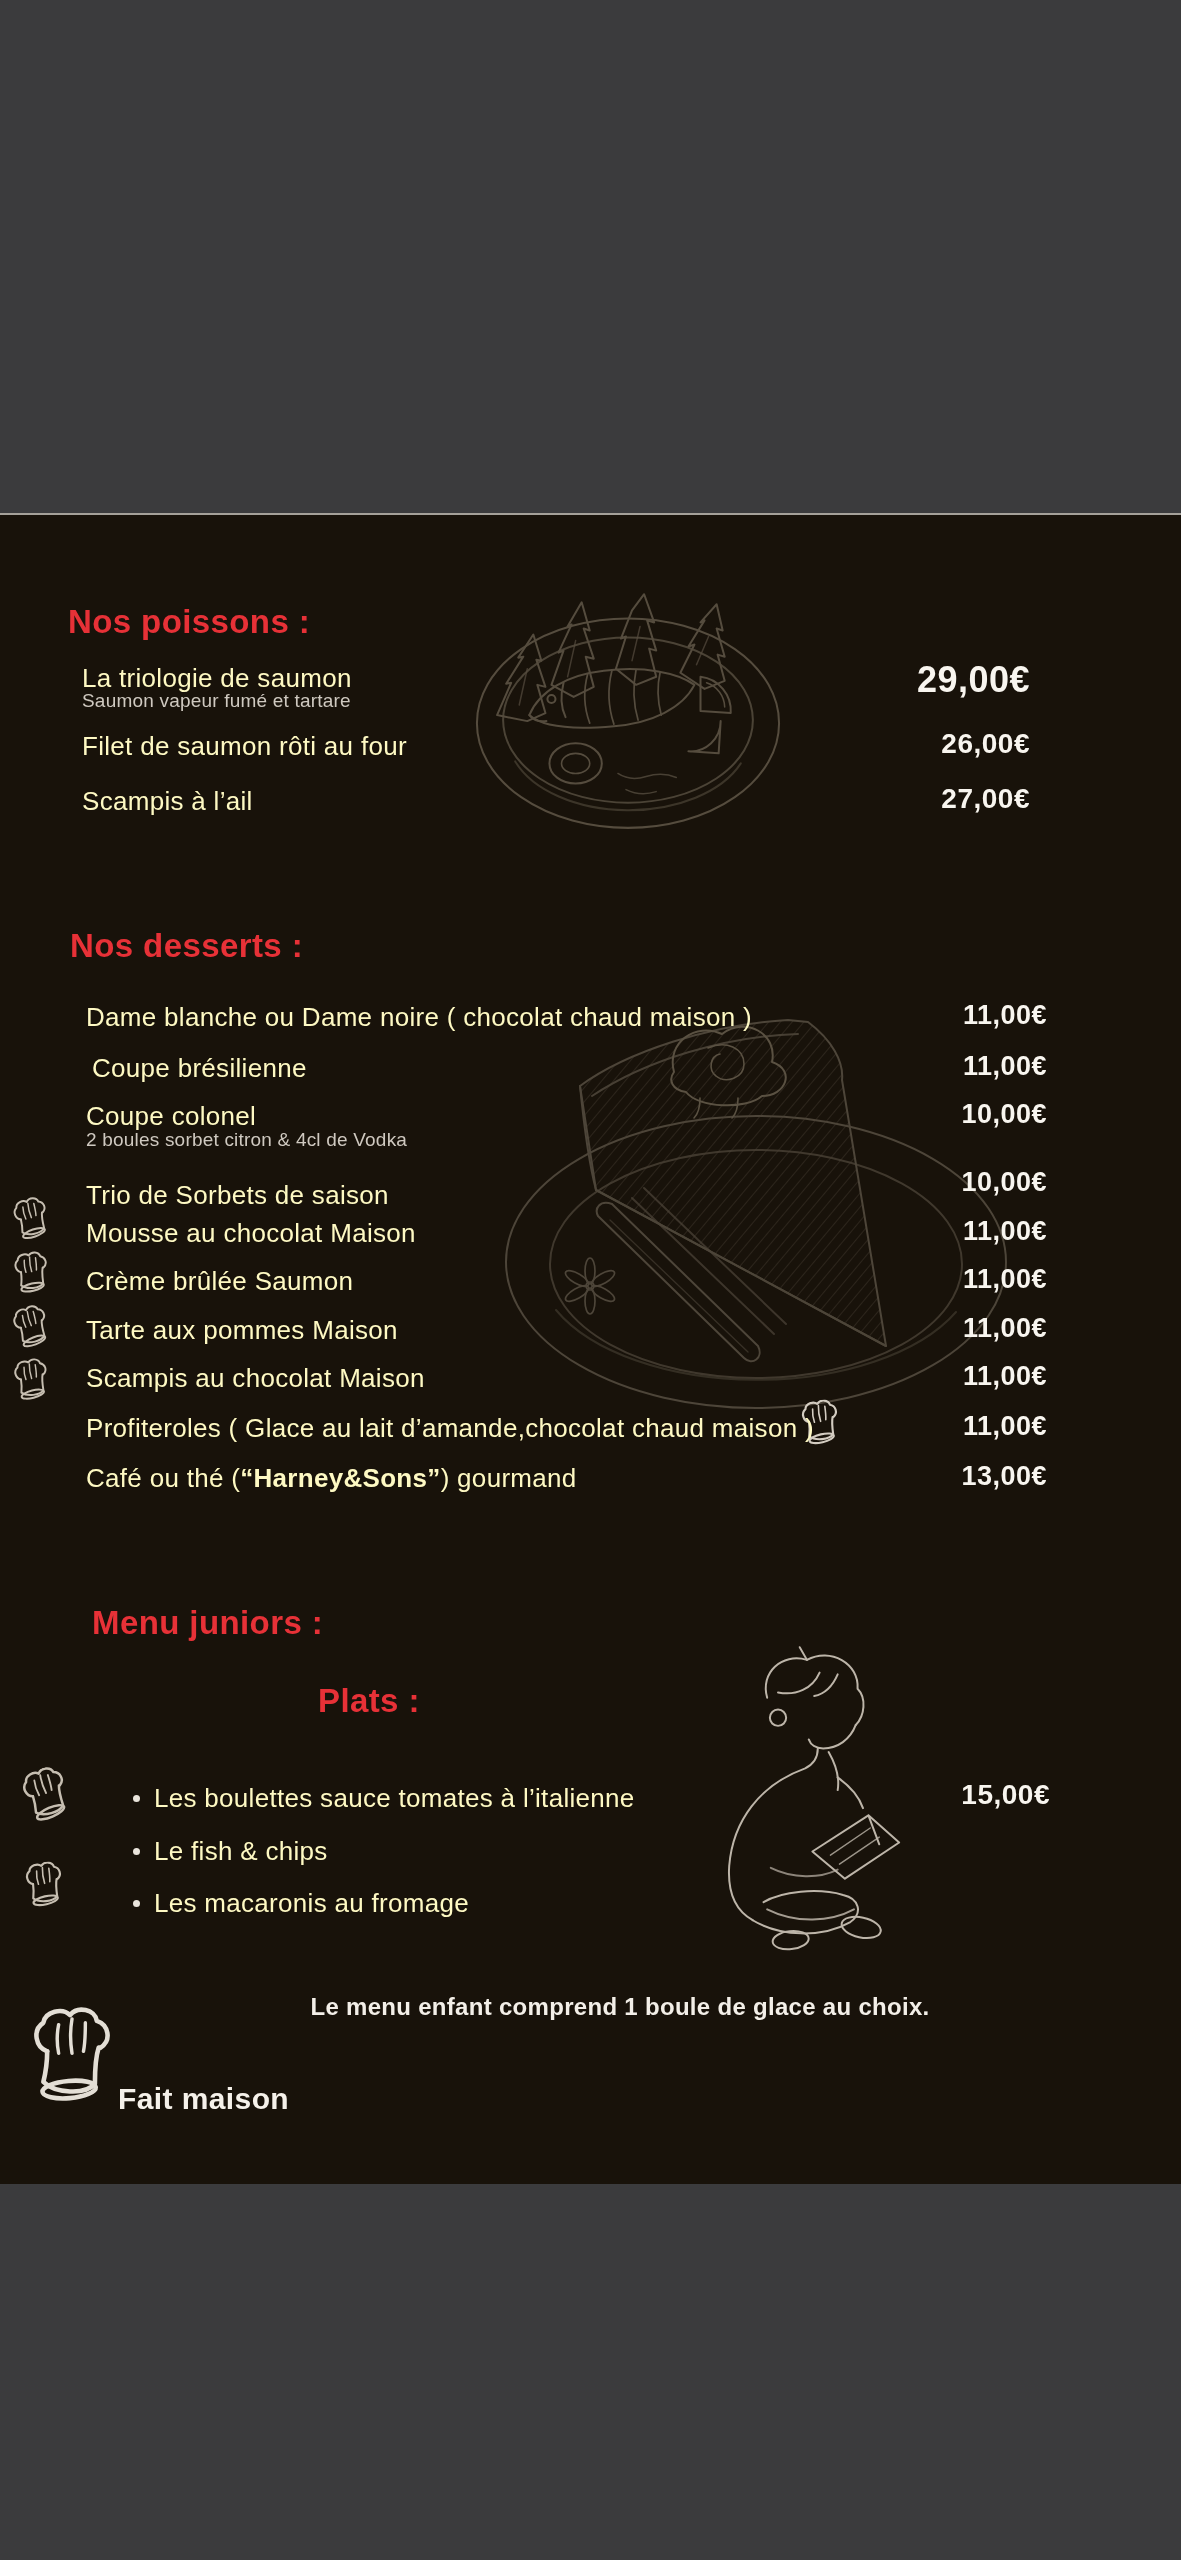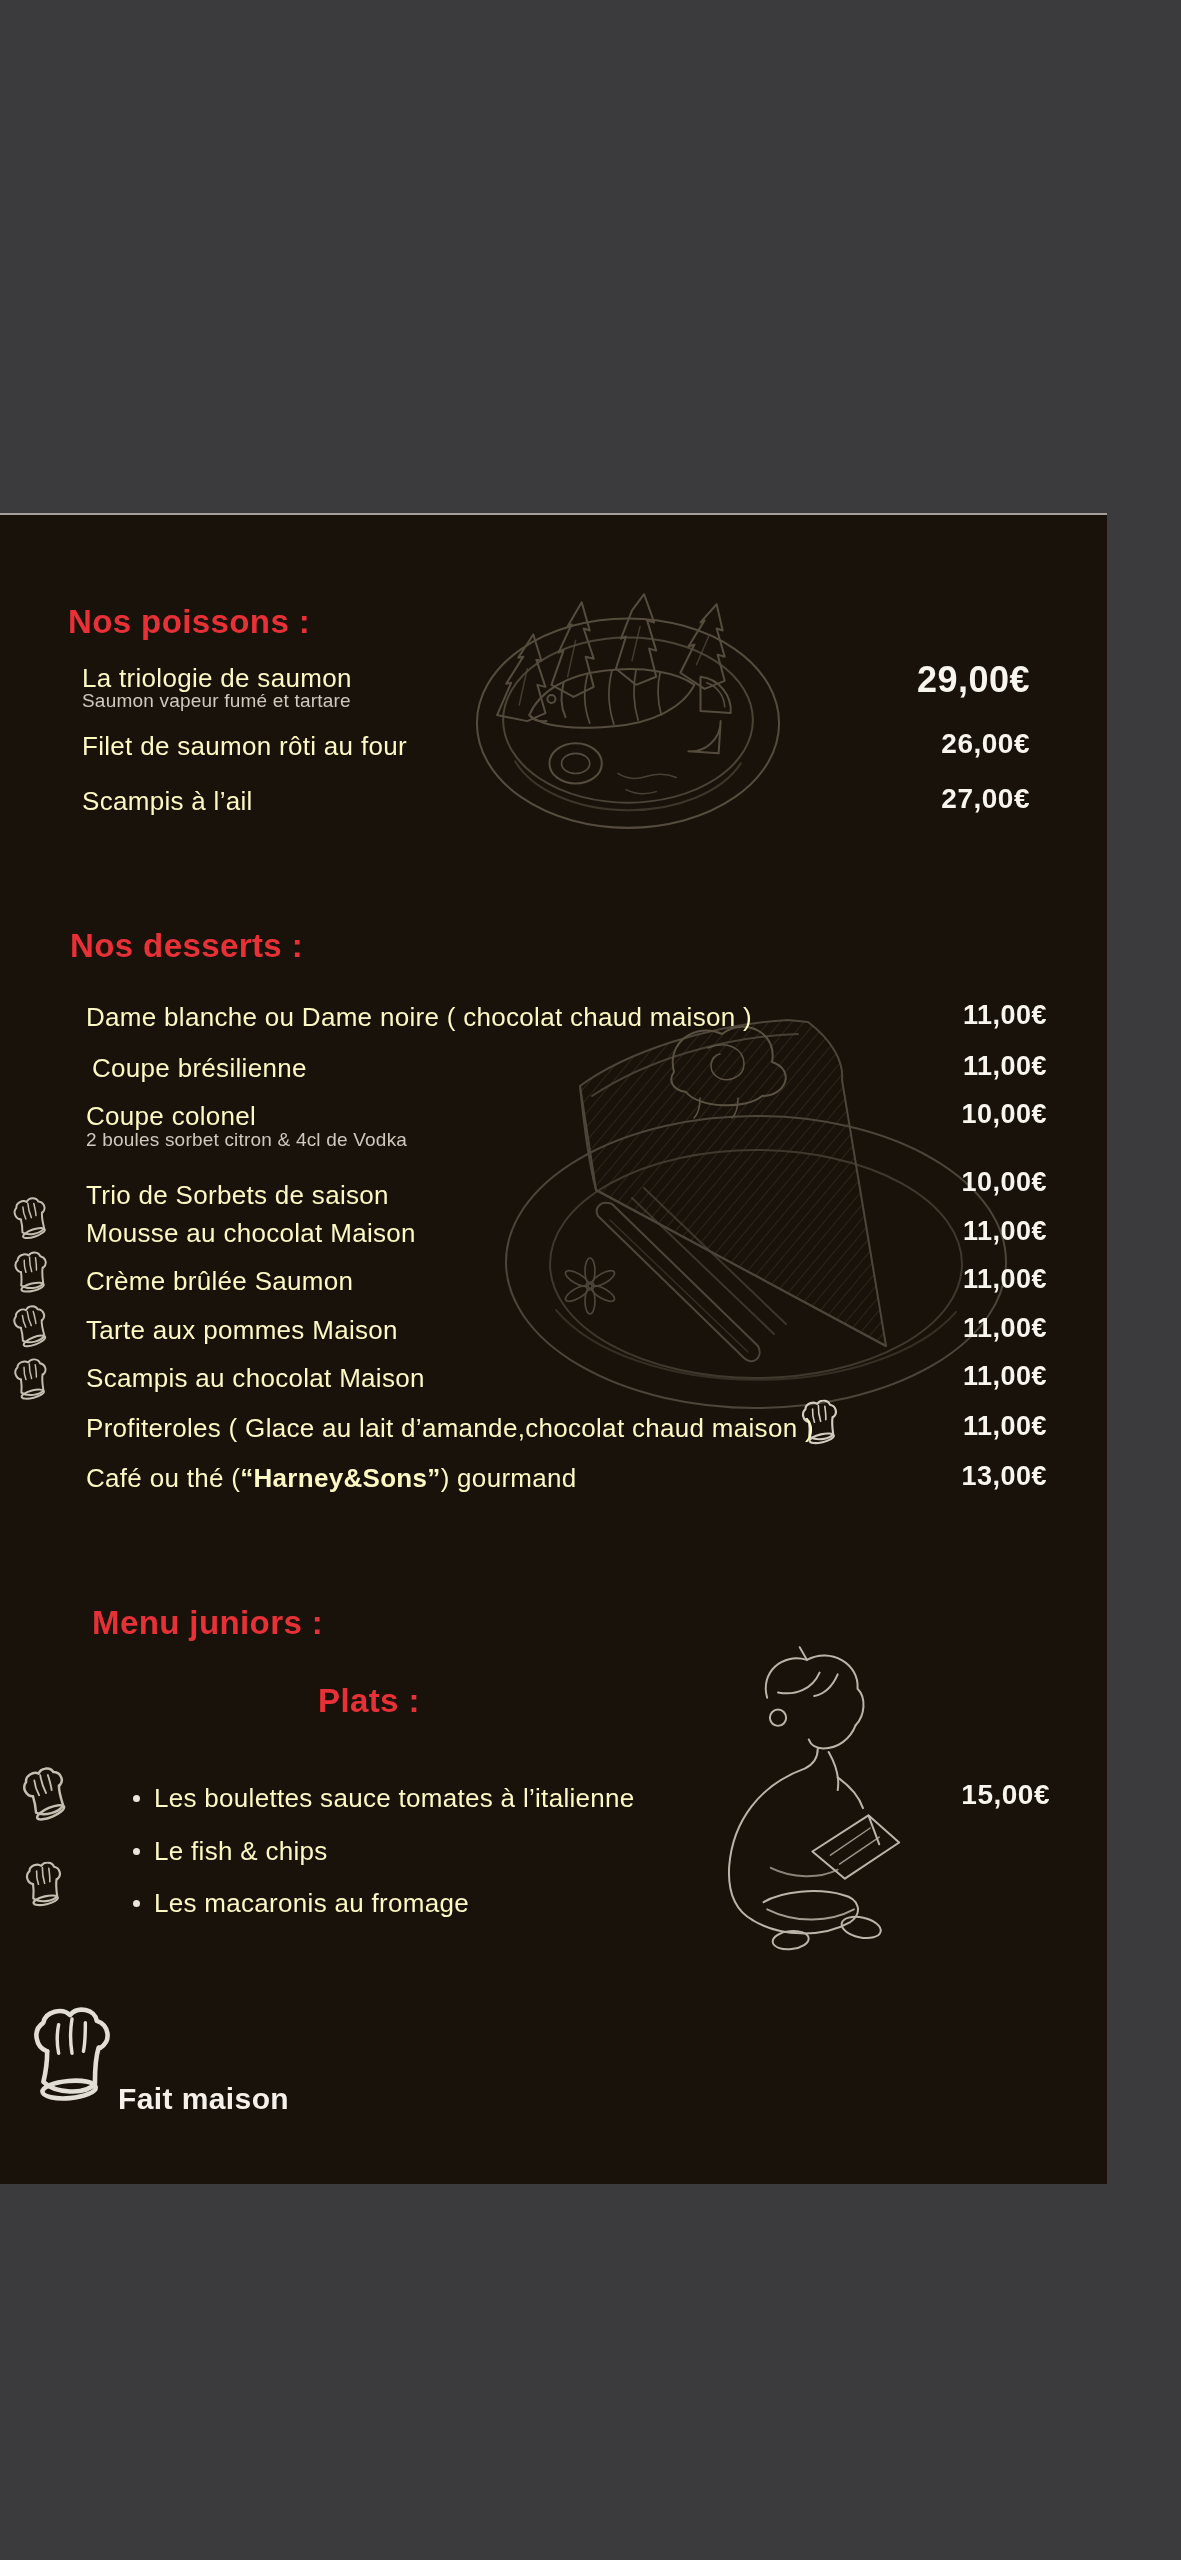--- a/index.html
+++ b/index.html
@@ -1,17 +1,17 @@
 <!DOCTYPE html>
 <html><head>
 <meta charset="utf-8">
 <style>
   html,body{margin:0;padding:0;background:#3b3b3d;}
-  .page{position:relative;width:1067px;height:2560px;background:#3b3b3d;overflow:hidden;
-        font-family:"Liberation Sans", sans-serif;padding-left:40px; }
+  .page{position:relative;width:1181px;height:2560px;background:#3b3b3d;overflow:hidden;
+        font-family:"Liberation Sans", sans-serif; }
   .panel{position:absolute;left:0;top:513px;width:1181px;height:1669px;background:#18120a;
          border-top:2px solid #a5a19a;}
   .abs{position:absolute;}
   .h-red{color:#e73137;font-weight:700;font-size:33px;letter-spacing:.4px;white-space:nowrap;}
   .item-name{color:#fef9c3;font-size:26px;letter-spacing:.3px;white-space:nowrap;}
   .item-note{color:#cfc9c0;font-size:19px;letter-spacing:.2px;white-space:nowrap;}
   .price{color:#f8f5ef;font-size:27px;font-weight:700;letter-spacing:.5px;white-space:nowrap;}
   .bold{font-weight:700;}
   .bullet-dot{position:absolute;width:7px;height:7px;border-radius:50%;background:#e9e4dc;}
   .note-line{color:#f3efe8;font-weight:700;font-size:24px;letter-spacing:.3px;text-align:center;white-space:nowrap;}
@@ -216,20 +216,21 @@
     </div>
     <div class="abs" style="left:0;right:0;top:1321px;">
       <span class="bullet-dot" style="left:133px;top:12px;"></span>
       <span class="abs item-name" style="left:154px;top:0;">Le fish &amp; chips</span>
     </div>
     <div class="abs" style="left:0;right:0;top:1373px;">
       <span class="bullet-dot" style="left:133px;top:12px;"></span>
       <span class="abs item-name" style="left:154px;top:0;">Les macaronis au fromage</span>
     </div>
 
+    <div class="abs note-line" style="left:300px;width:640px;top:1478px;">Le menu enfant comprend 1 boule de glace  au choix.</div>
 
     <svg class="abs linework" style="left:30px;top:1485px;color:#e3ded5;" width="84" height="118">
         <use href="#chef-hat"></use>
       </svg>
     <div class="abs footer-label" style="left:118px;top:1567px;">Fait maison</div>
 
   </div>
 </div>
 
 </body></html>

